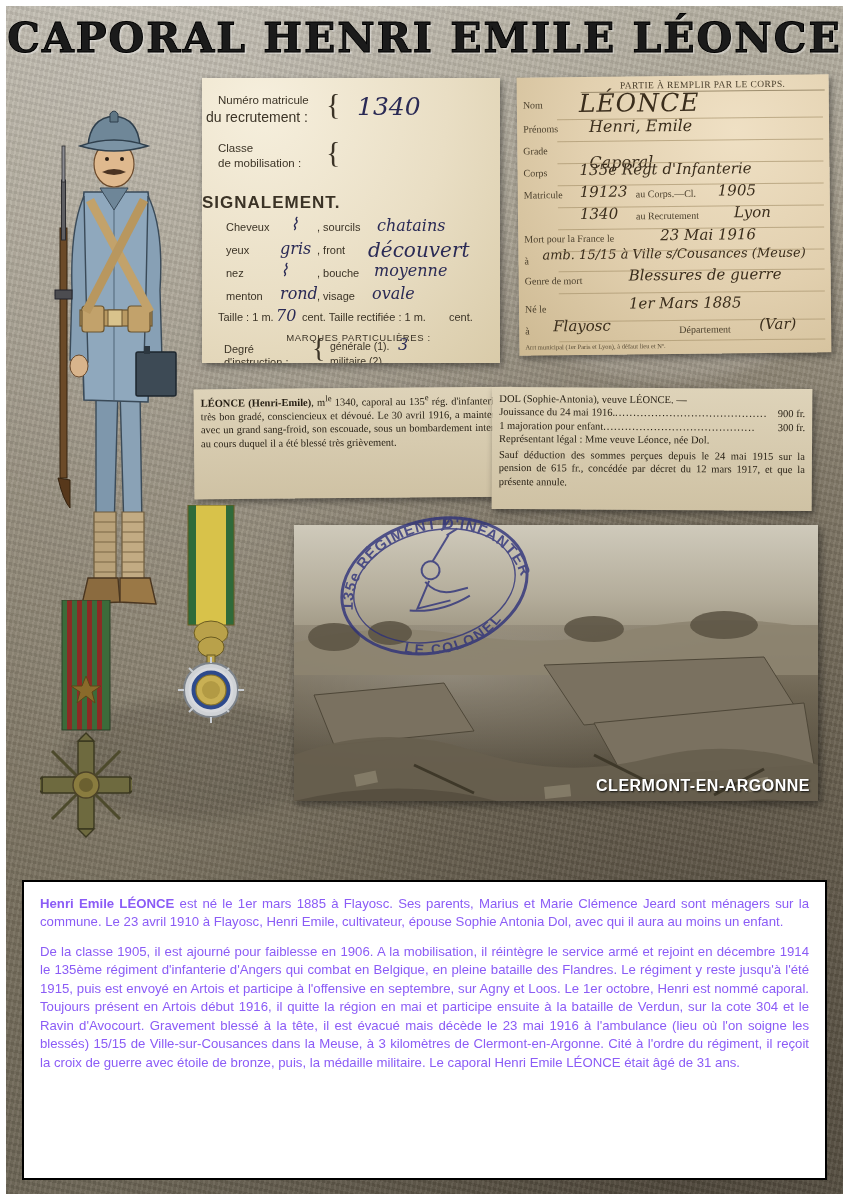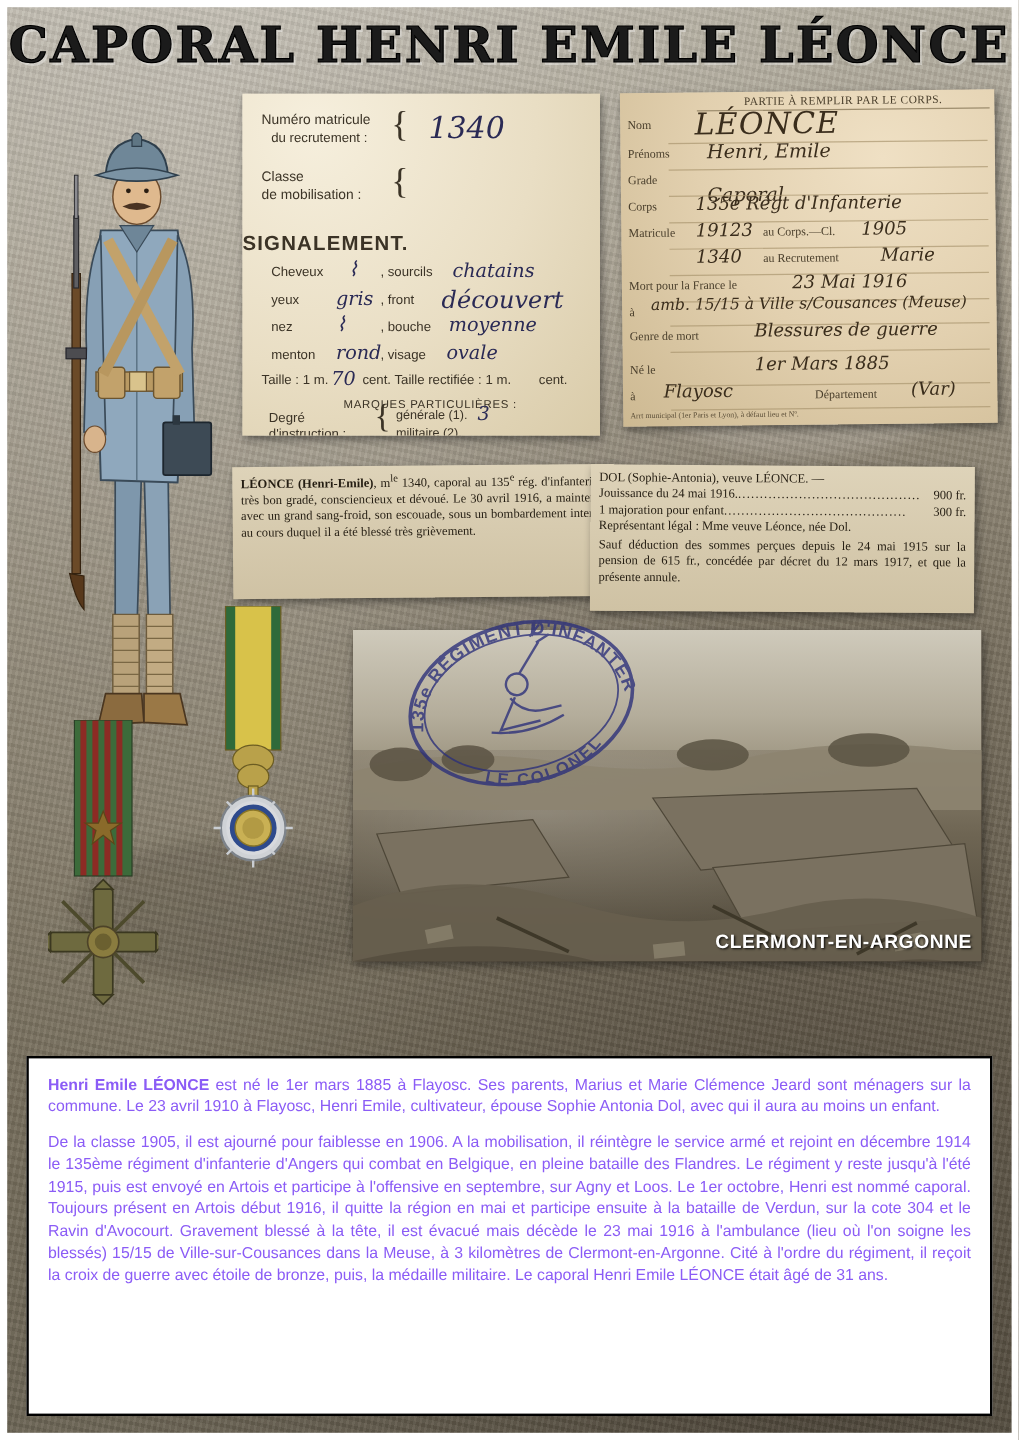--- a/index.html
+++ b/index.html
@@ -227,21 +227,21 @@
     <rect x="20" y="168" width="7" height="250" fill="#6b4a28" stroke="#34220f" stroke-width="1"></rect>
     <rect x="21.5" y="120" width="4" height="60" fill="#5e5e62" stroke="#2b2b2e" stroke-width="1"></rect>
     <rect x="22" y="86" width="3" height="36" fill="#8b8b90" stroke="#2b2b2e" stroke-width=".8"></rect>
     <path d="M18 418 Q23 440 30 448 L30 420 Z" fill="#57381b" stroke="#34220f" stroke-width="1"></path>
     <rect x="15" y="230" width="17" height="9" fill="#4c4c50" stroke="#23232a" stroke-width="1"></rect>
   </svg>
 </div>
 
 <div class="paper aged" id="card-matricule">
   <div class="ln" style="left:16px;top:16px;font-size:11.5px;">Numéro matricule</div>
-  <div class="ln" style="left:24px;top:31px;font-size:11px;">du recrutement :</div>
+  <div class="ln" style="left:4px;top:31px;font-size:14px;">du recrutement :</div>
   <div class="brace" style="position:absolute;left:124px;top:13px;font-size:30px;line-height:26px;">{</div>
   <div class="hand" style="position:absolute;left:155px;top:14px;font-size:25px;">1340</div>
 
   <div class="ln" style="left:16px;top:64px;font-size:11.5px;">Classe</div>
   <div class="ln" style="left:16px;top:79px;font-size:11.5px;">de mobilisation :</div>
   <div class="brace" style="position:absolute;left:124px;top:61px;font-size:30px;line-height:26px;">{</div>
 
   <div class="ln" style="left:0;top:115px;width:271px;text-align:left;font-size:17px;letter-spacing:1px;font-weight:bold;">SIGNALEMENT.</div>
 
   <div class="ln" style="left:24px;top:143px;font-size:11px;">Cheveux</div>
@@ -302,21 +302,21 @@
   <div class="rule" style="left:40px;top:108px;width:266px;"></div>
 
   <div class="lbl" style="left:6px;top:112px;">Matricule</div>
   <div class="val" style="left:62px;top:106px;font-size:15px;">19123</div>
   <div class="lbl" style="left:118px;top:112px;">au Corps.—Cl.</div>
   <div class="val" style="left:200px;top:106px;font-size:15px;">1905</div>
   <div class="rule" style="left:40px;top:130px;width:266px;"></div>
 
   <div class="val" style="left:62px;top:128px;font-size:15px;">1340</div>
   <div class="lbl" style="left:118px;top:134px;">au Recrutement</div>
-  <div class="val" style="left:216px;top:128px;font-size:15px;">Marie</div>
+  <div class="val" style="left:216px;top:128px;font-size:15px;">Lyon</div>
   <div class="rule" style="left:40px;top:152px;width:266px;"></div>
 
   <div class="lbl" style="left:6px;top:156px;">Mort pour la France le</div>
   <div class="val" style="left:142px;top:150px;font-size:15px;">23 Mai 1916</div>
   <div class="rule" style="left:40px;top:174px;width:266px;"></div>
 
   <div class="lbl" style="left:6px;top:178px;">à</div>
   <div class="val" style="left:24px;top:170px;font-size:13px;">amb. 15/15 à Ville s/Cousances (Meuse)</div>
   <div class="rule" style="left:40px;top:194px;width:266px;"></div>
 

